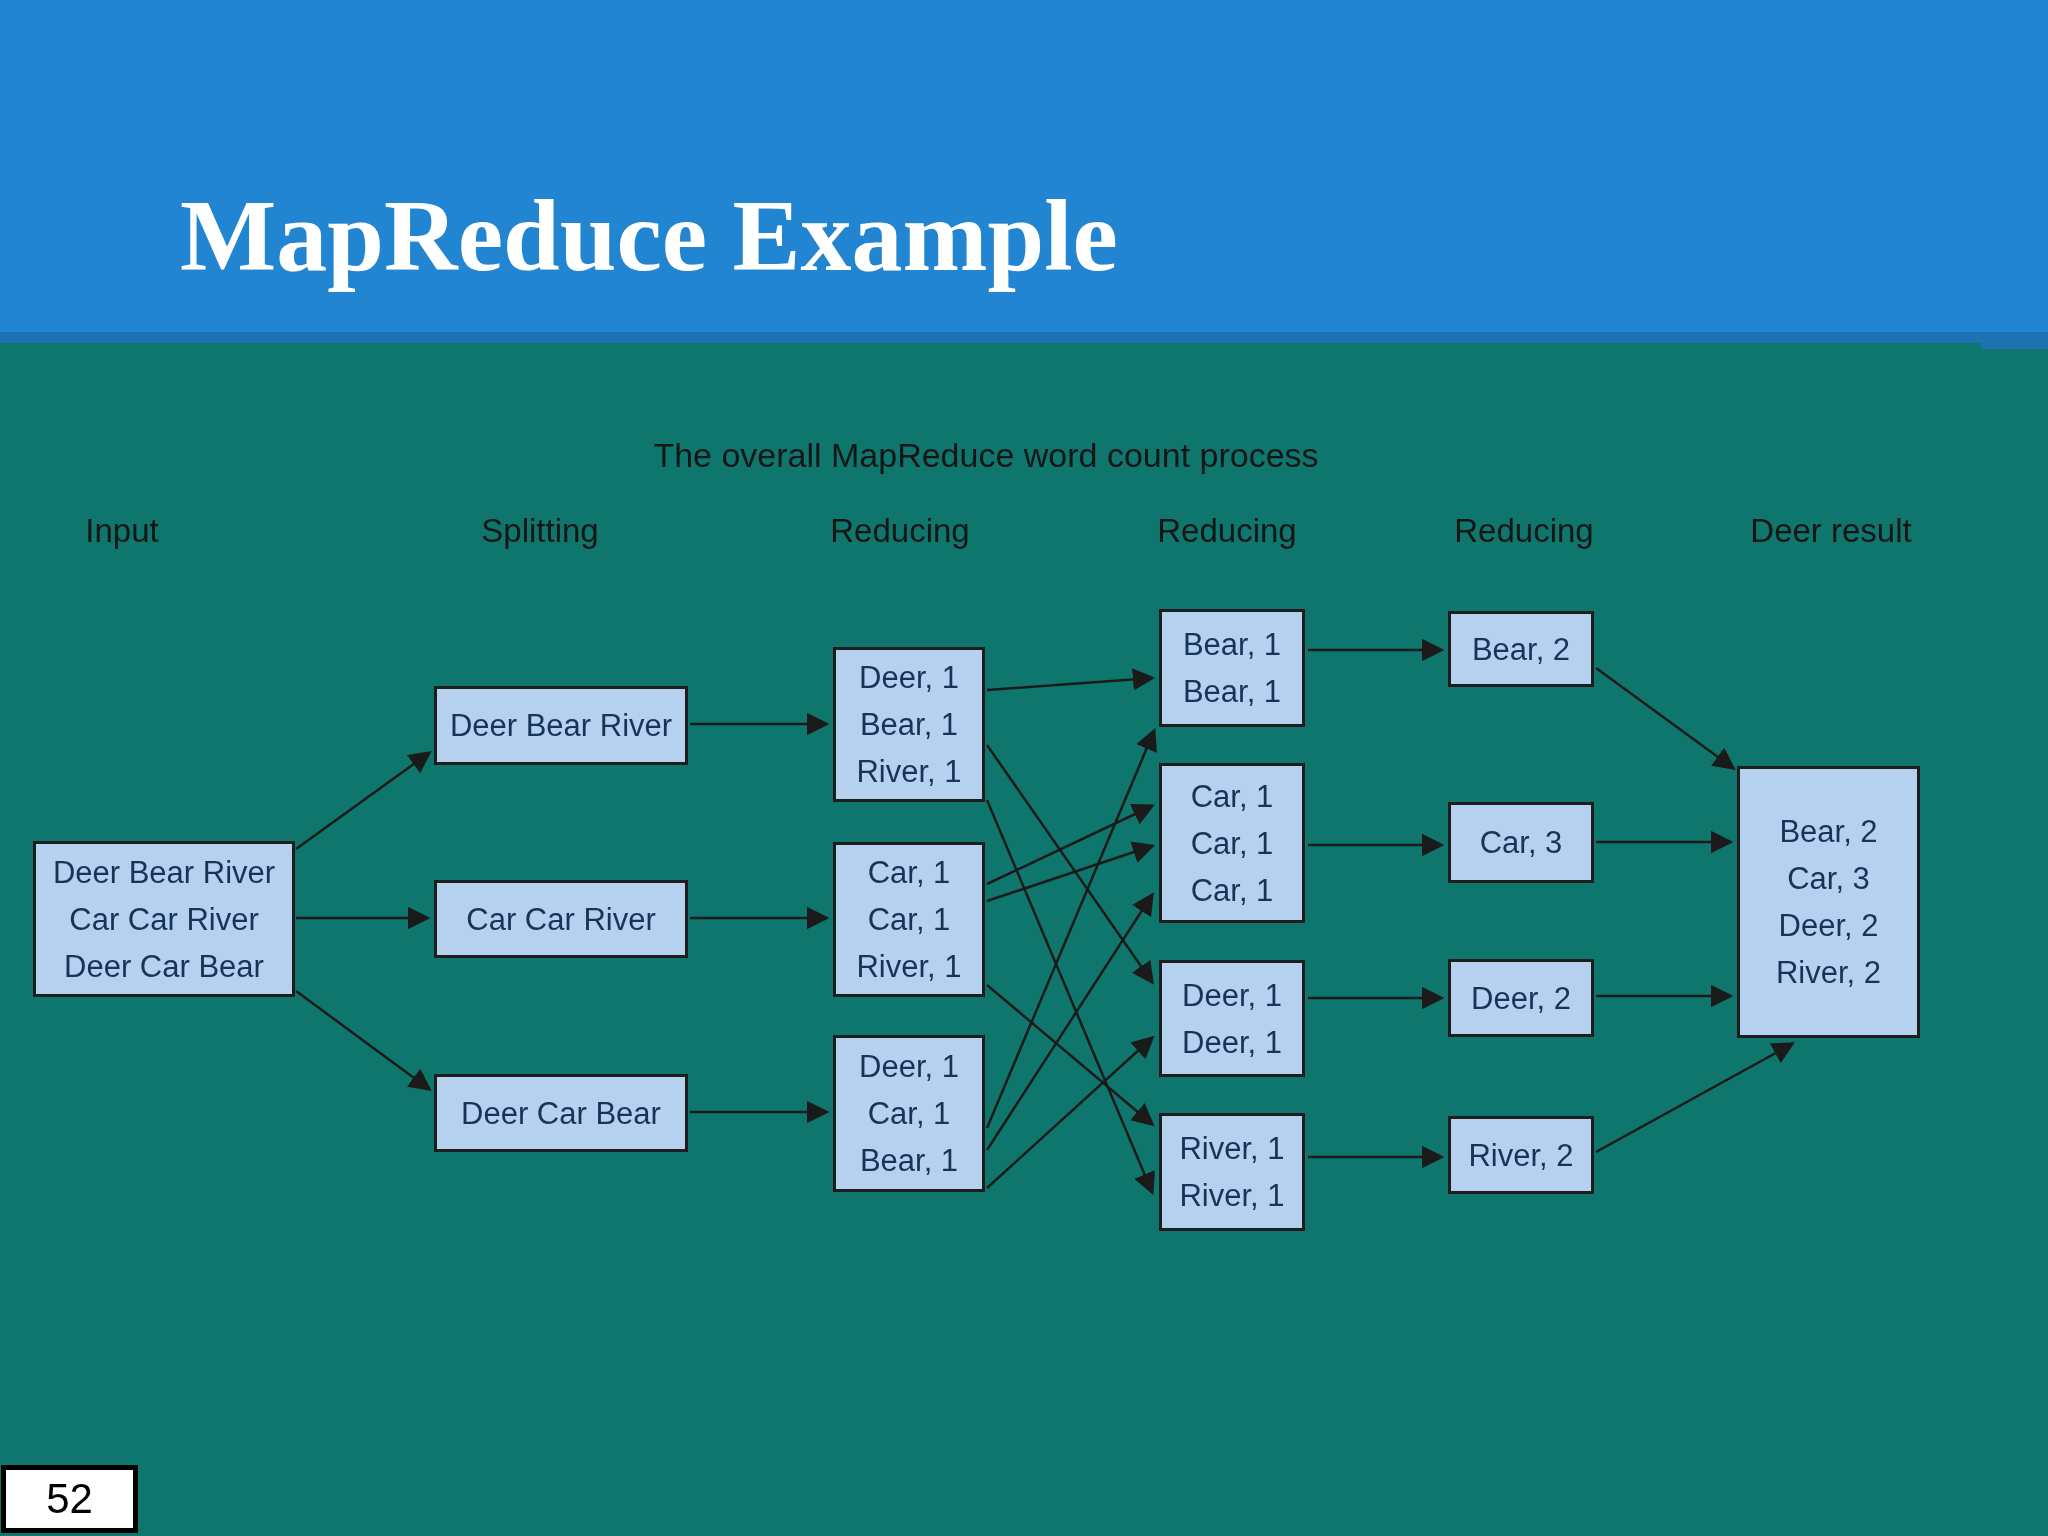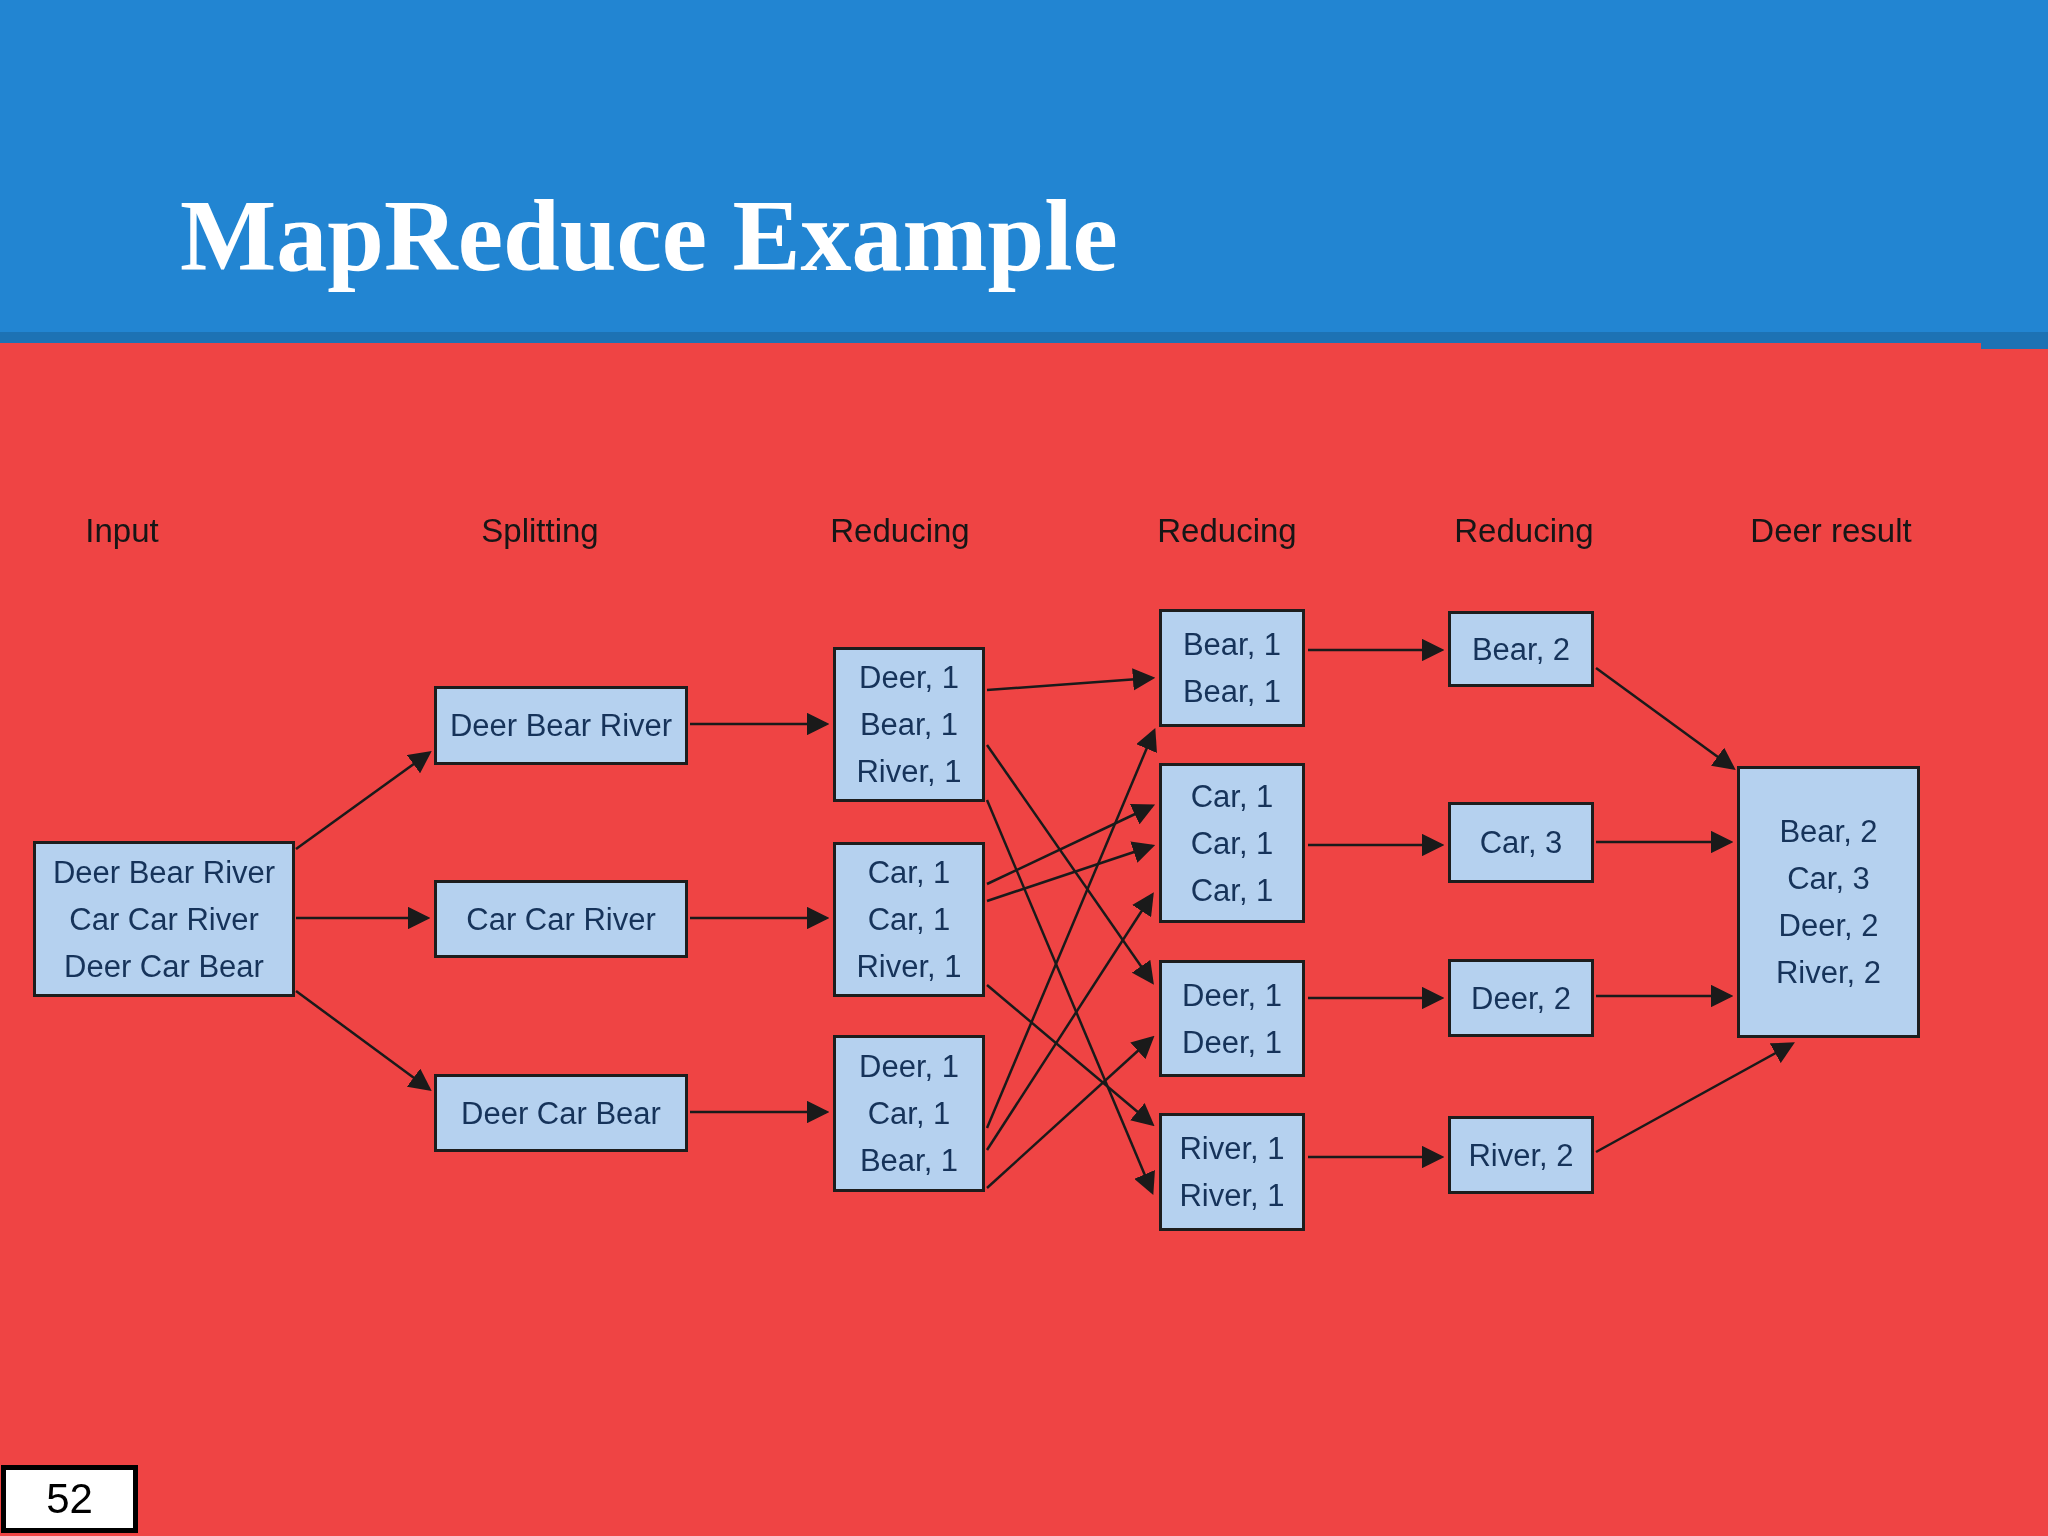--- a/index.html
+++ b/index.html
@@ -3,21 +3,21 @@
 <meta charset="utf-8">
 <style>
   html,body{margin:0;padding:0;}
   body{
     width:2048px;height:1536px;
     background:#ffffff;
     font-family:"Liberation Sans", sans-serif;
   }
   .slide{
     position:relative;width:2048px;height:1536px;
-    background:#ef4444;overflow:hidden;
+    background:#0f766e;overflow:hidden;
   }
   
   .banner{
     position:absolute;left:0;top:0;width:2048px;height:332px;
     background:var(--banner,#2285d2);
   }
   .banner-strip{
     position:absolute;left:0;top:332px;width:2048px;height:11px;
     background:var(--banner-edge,#1d72b4);
   }
@@ -93,20 +93,21 @@
     <line x1="1308" y1="650" x2="1441" y2="650" marker-end="url(#ah)"></line>
     <line x1="1308" y1="845" x2="1441" y2="845" marker-end="url(#ah)"></line>
     <line x1="1308" y1="998" x2="1441" y2="998" marker-end="url(#ah)"></line>
     <line x1="1308" y1="1157" x2="1441" y2="1157" marker-end="url(#ah)"></line>
     <line x1="1596" y1="668" x2="1733" y2="768" marker-end="url(#ah)"></line>
     <line x1="1596" y1="842" x2="1730" y2="842" marker-end="url(#ah)"></line>
     <line x1="1596" y1="996" x2="1730" y2="996" marker-end="url(#ah)"></line>
     <line x1="1596" y1="1152" x2="1792" y2="1044" marker-end="url(#ah)"></line>
   </svg>
 
+  <div class="diagram-title">The overall MapReduce word count process</div>
   <div class="col-header" style="left:22px;width:200px;">Input</div>
   <div class="col-header" style="left:440px;width:200px;">Splitting</div>
   <div class="col-header" style="left:800px;width:200px;">Reducing</div>
   <div class="col-header" style="left:1127px;width:200px;">Reducing</div>
   <div class="col-header" style="left:1424px;width:200px;">Reducing</div>
   <div class="col-header" style="left:1706px;width:250px;">Deer result</div>
 
   <div class="node" style="left:33px;top:841px;width:262px;height:156px;">
     <span>Deer Bear River</span>
     <span>Car Car River</span>

